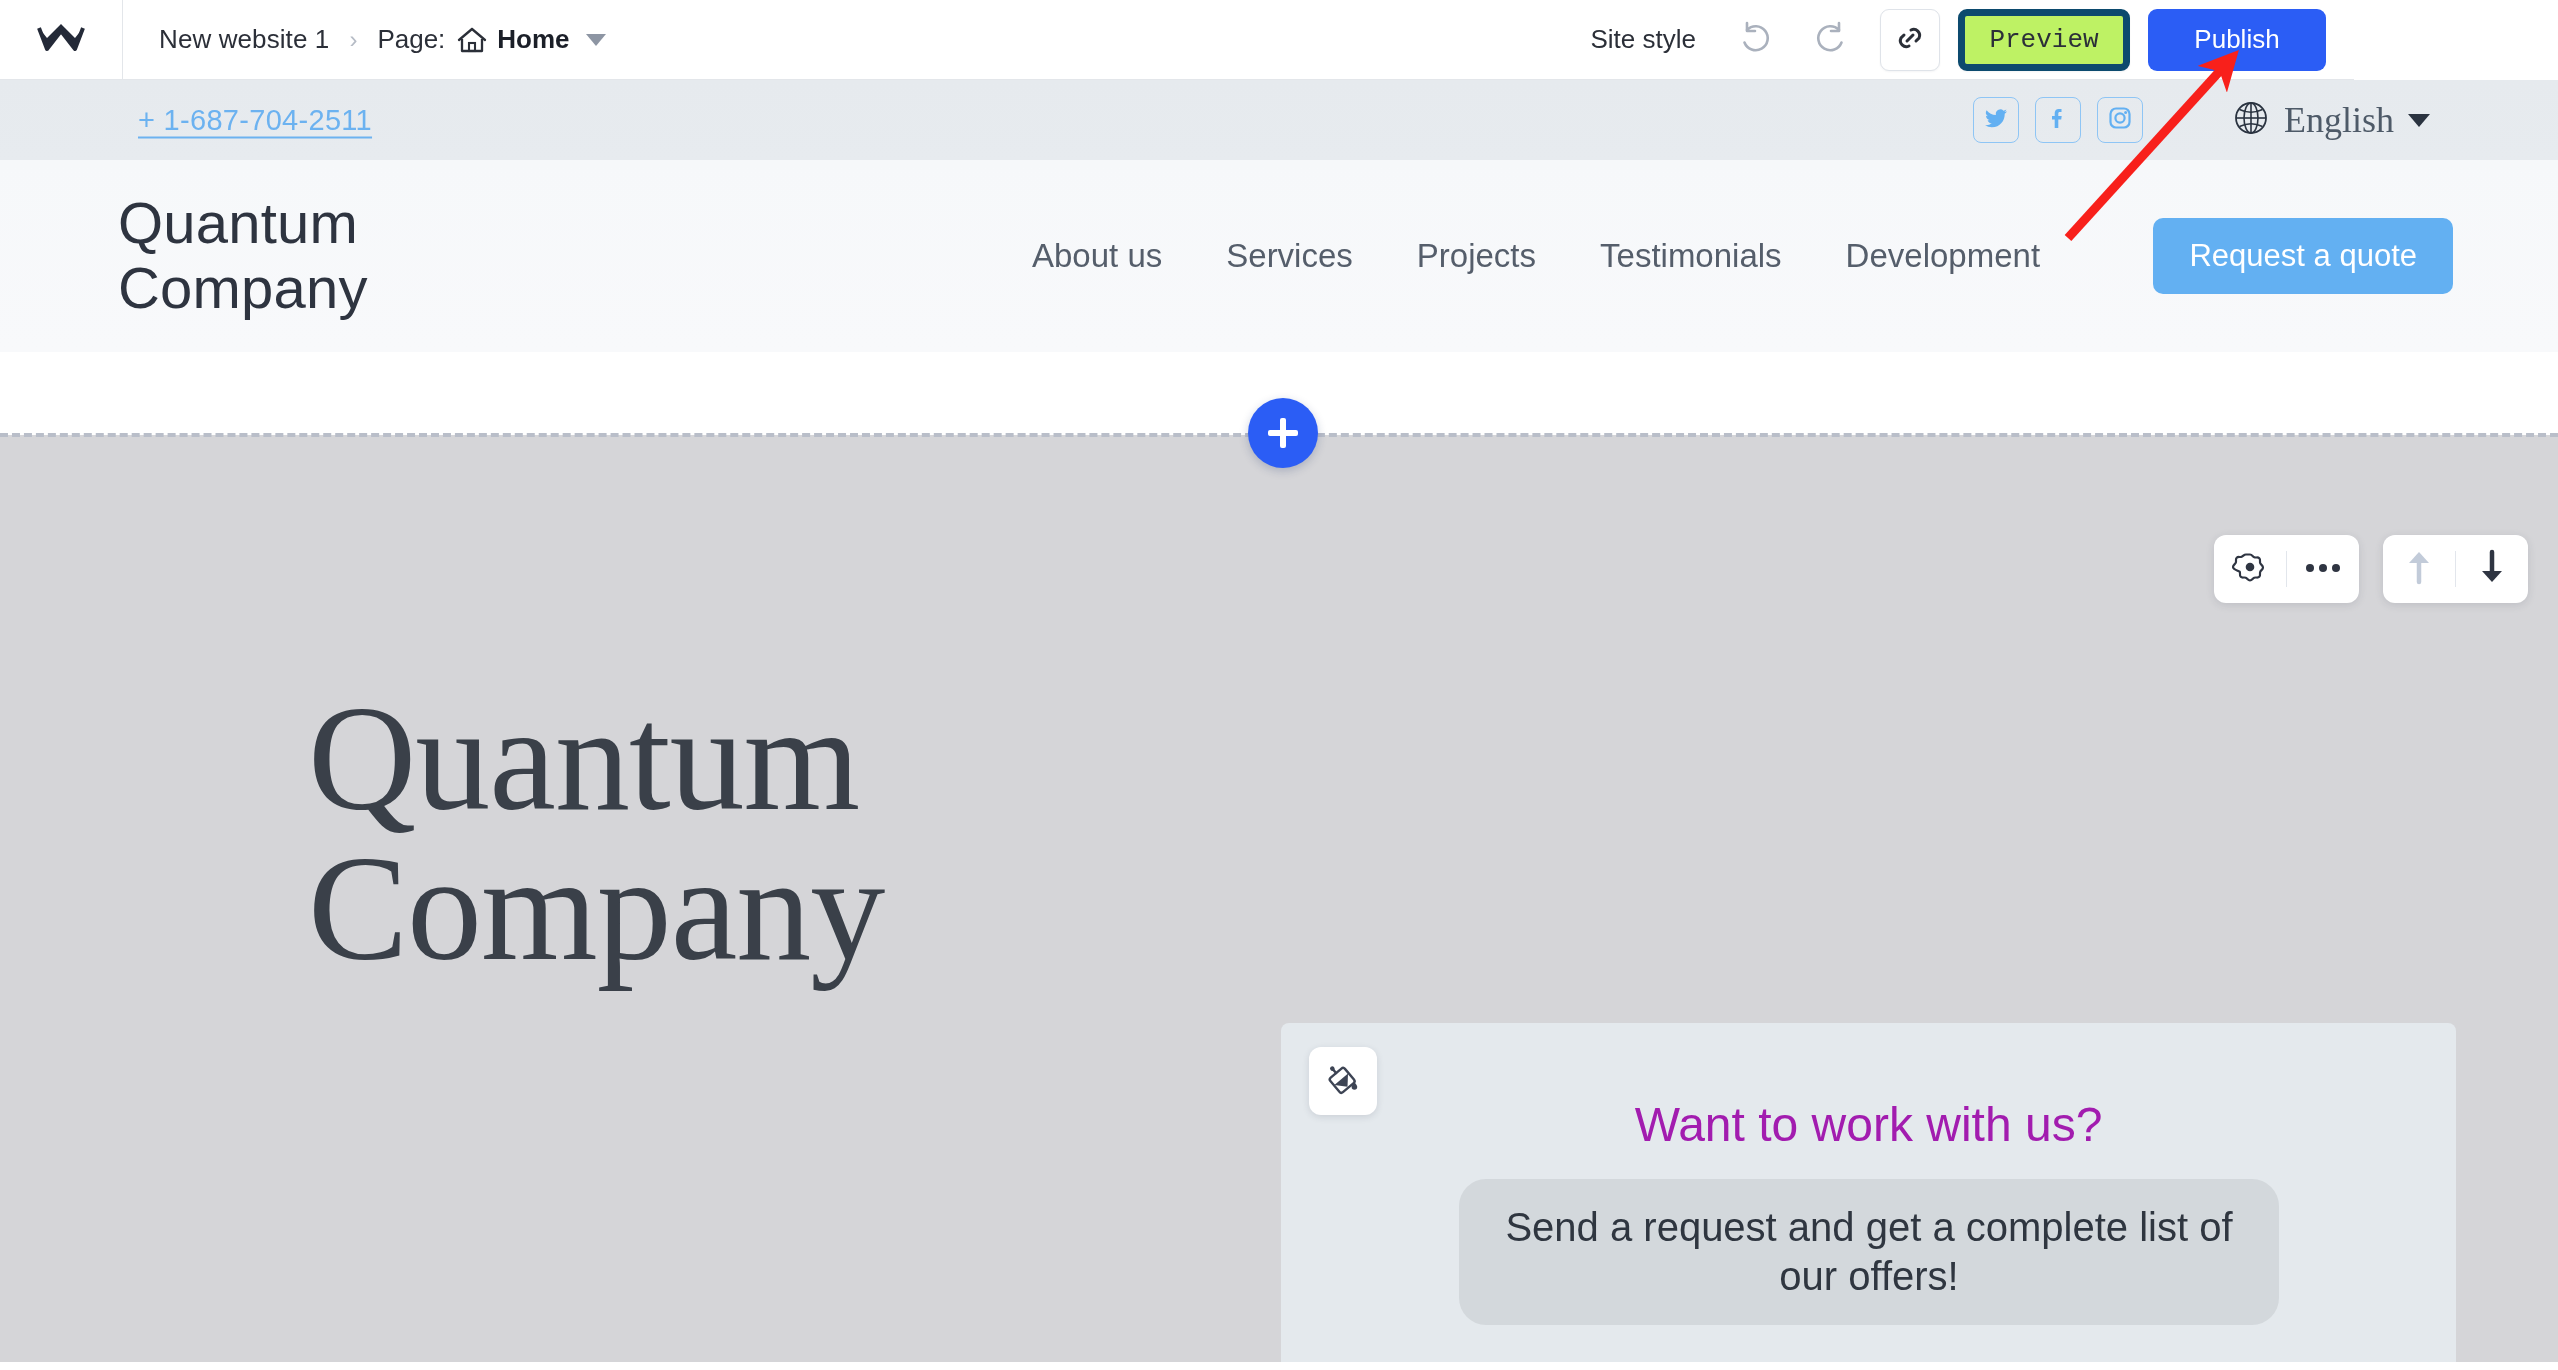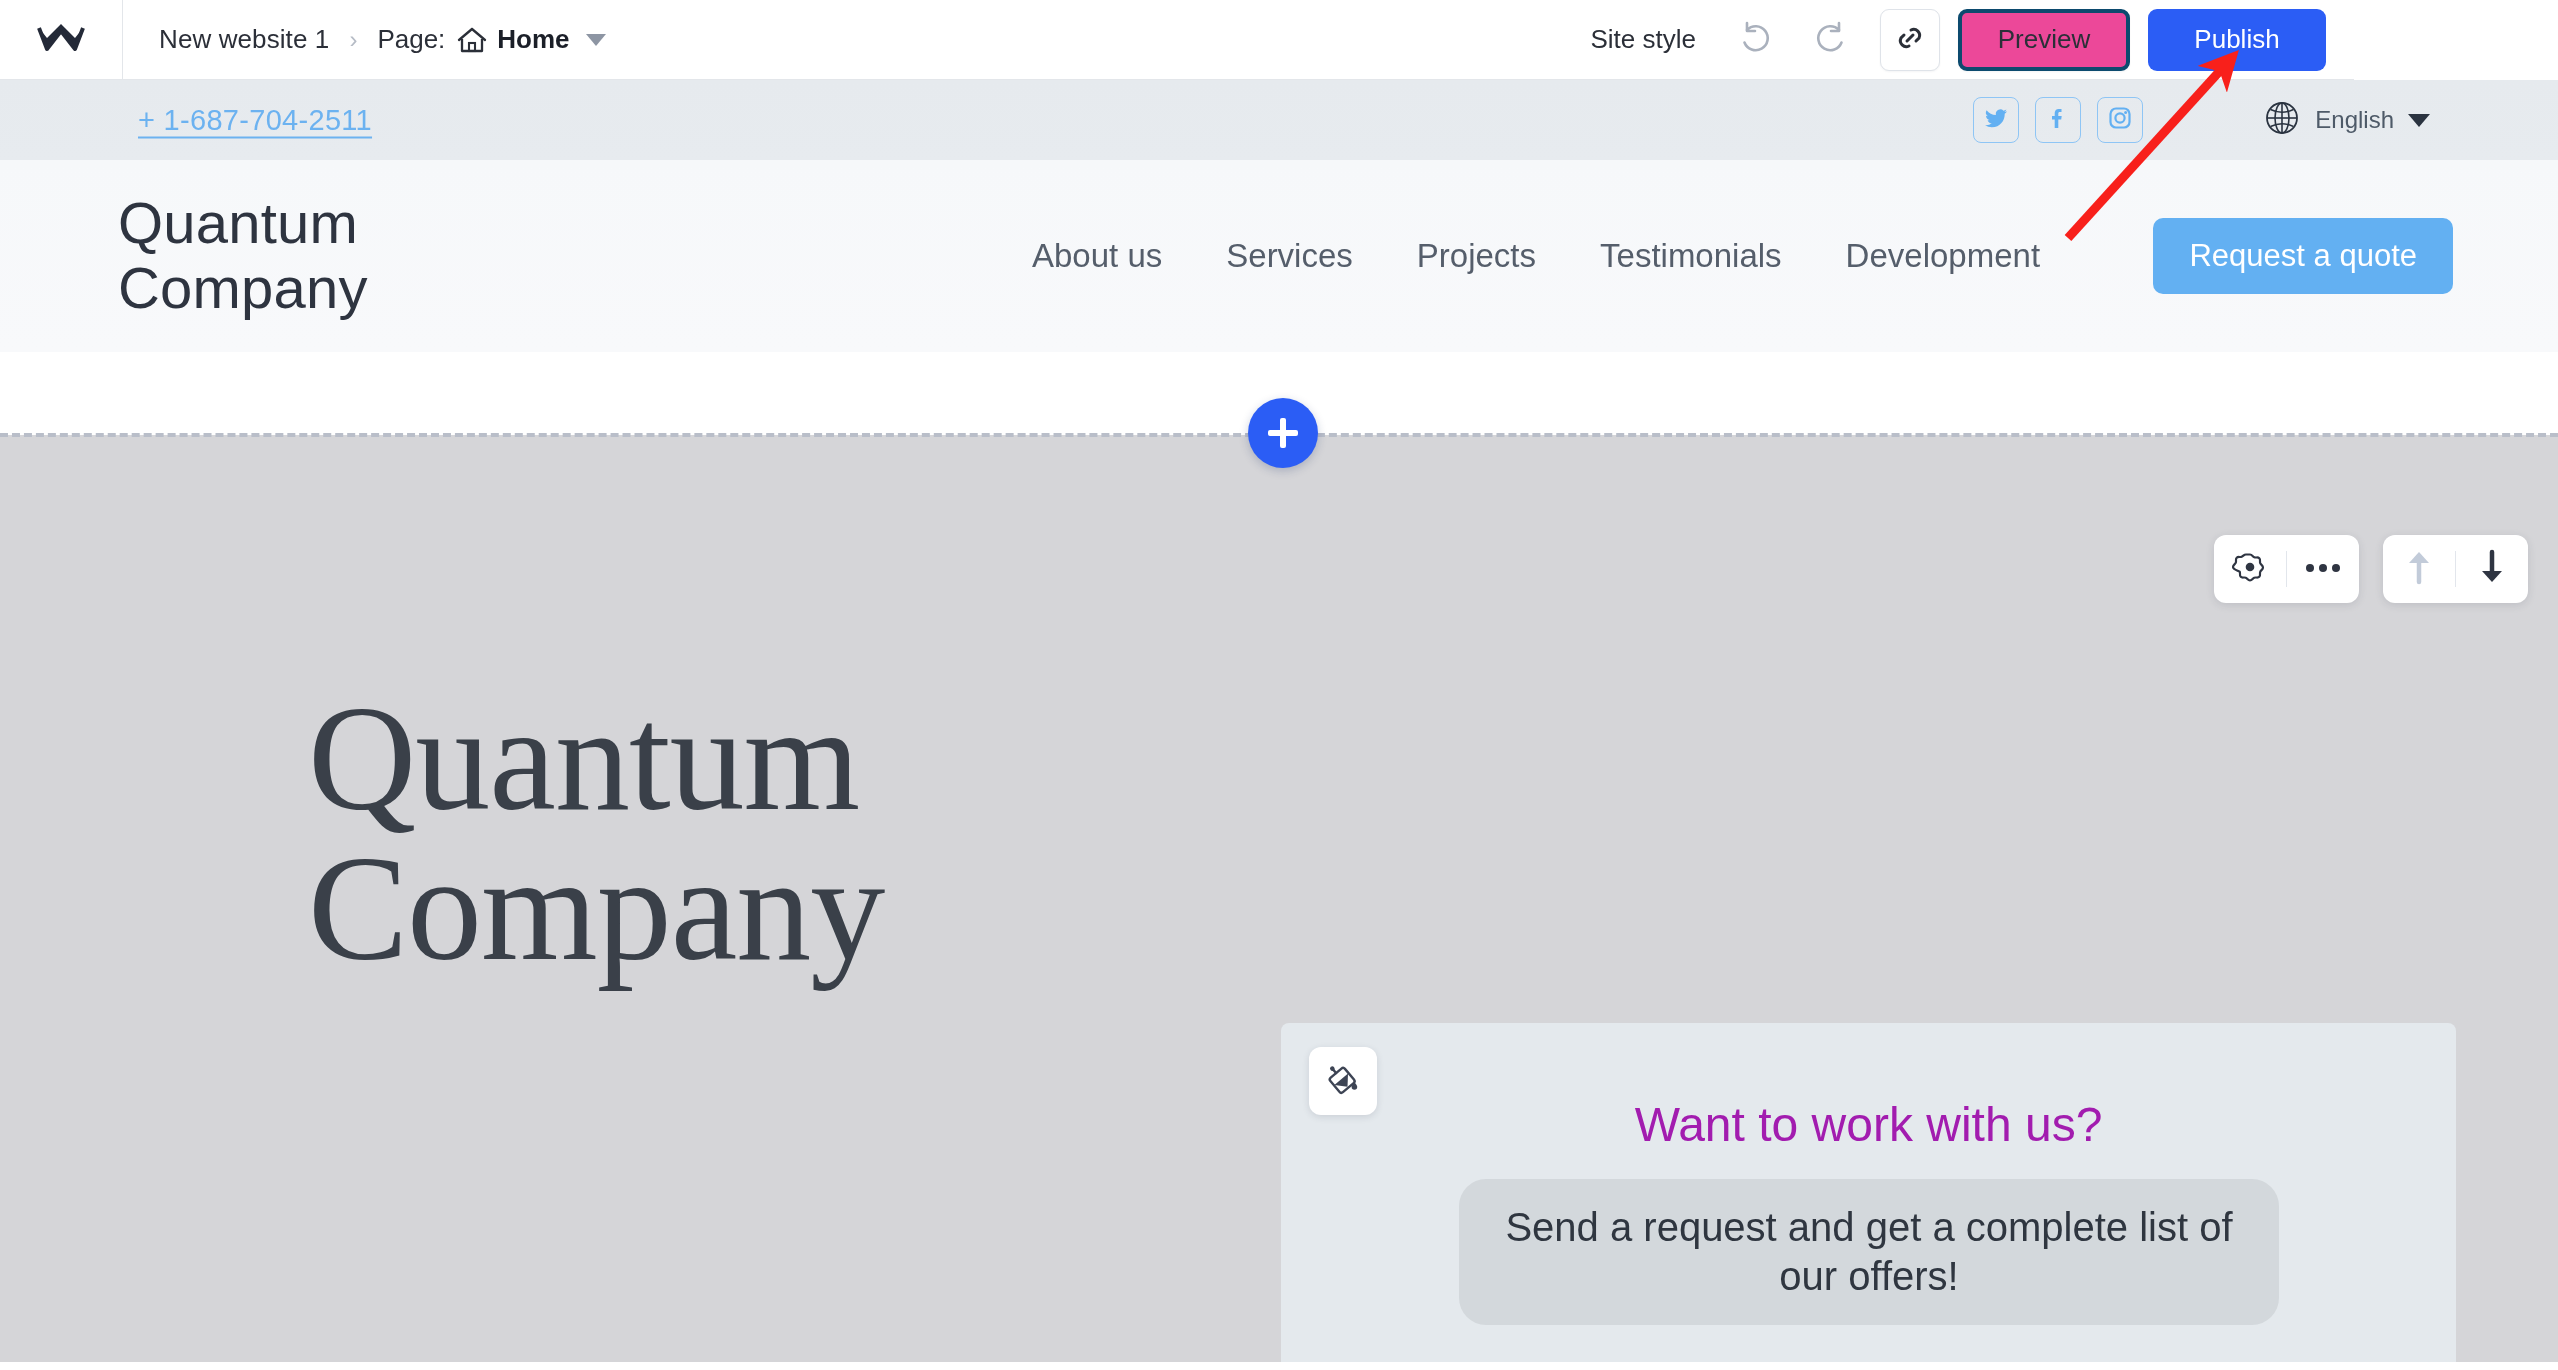--- a/index.html
+++ b/index.html
@@ -59,24 +59,25 @@
     margin-left: 14px; cursor: pointer;
   }
   .icon-square-btn {
     width: 60px; height: 62px; margin-left: 18px;
     background:#fff; border:1px solid #dfe3e9; border-radius: 9px;
     display:flex; align-items:center; justify-content:center; cursor:pointer;
     box-shadow: 0 1px 2px rgba(30,40,60,.05);
   }
   .preview-btn {
     margin-left: 18px; height: 62px; min-width: 172px;
-    background:#ec4899; border:4px solid #0c4a6e; border-radius: 9px;
+    background:#bef264; border:7px solid #0c4a6e; border-radius: 9px;
     display:flex; align-items:center; justify-content:center;
     font-size: 26px; color:#2b2f38; cursor:pointer;
     box-shadow: 0 1px 2px rgba(30,40,60,.05);
+    font-family: Liberation Mono, monospace;
   }
   .publish-btn {
     margin-left: 18px; height: 62px; min-width: 178px;
     background:#2b5df5; border:none; border-radius: 9px;
     display:flex; align-items:center; justify-content:center;
     font-size: 26px; color:#fff; cursor:pointer;
     font-family: "Liberation Sans", sans-serif;
   }
 
   
@@ -96,21 +97,21 @@
   }
   .social-wrap { position:absolute; right: 415px; top:50%; transform:translateY(-50%); display:flex; gap:16px; }
   .social-btn {
     width: 46px; height: 46px; border:1px solid #8ec5f5; border-radius: 8px;
     display:flex; align-items:center; justify-content:center; cursor:pointer; background:transparent;
   }
   .lang-wrap {
     position:absolute; right: 128px; top:50%; transform:translateY(-50%);
     display:flex; align-items:center; gap:14px; cursor:pointer;
   }
-  .lang-label { font-size: 24px; color:#4e5a68; font-family:Liberation Sans, sans-serif; }
+  .lang-label { font-size: 36px; color:#4e5a68; font-family:Liberation Serif, serif; }
   .lang-caret {
     width:0;height:0;border-left:11px solid transparent;border-right:11px solid transparent;
     border-top:13px solid #2a3340;
   }
 
   
   .site-header {
     position:relative; height: 192px; width:100%;
     background: linear-gradient(180deg,#f6f8fa 0%,#f8f9fb 100%);
     display:flex; align-items:center;

